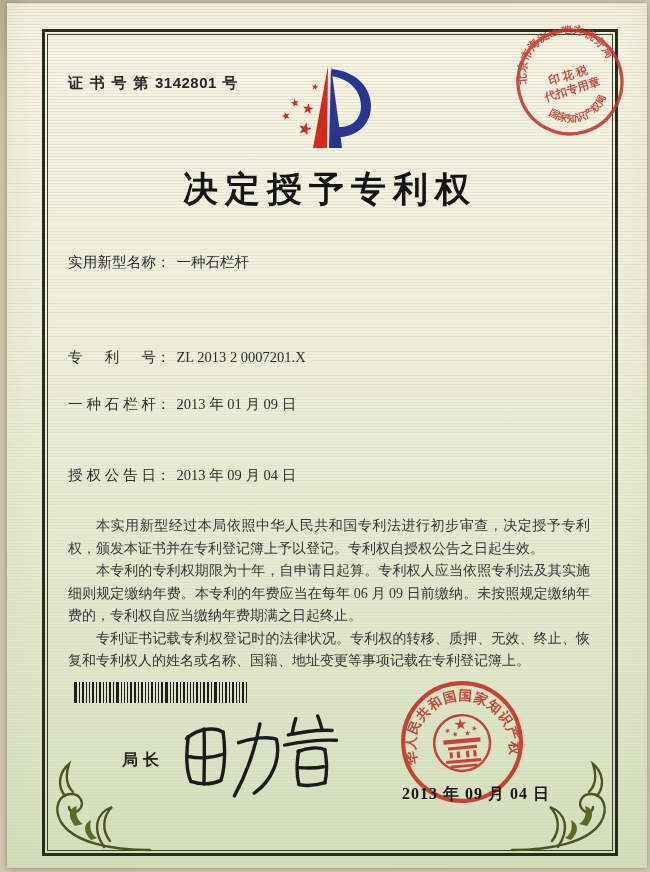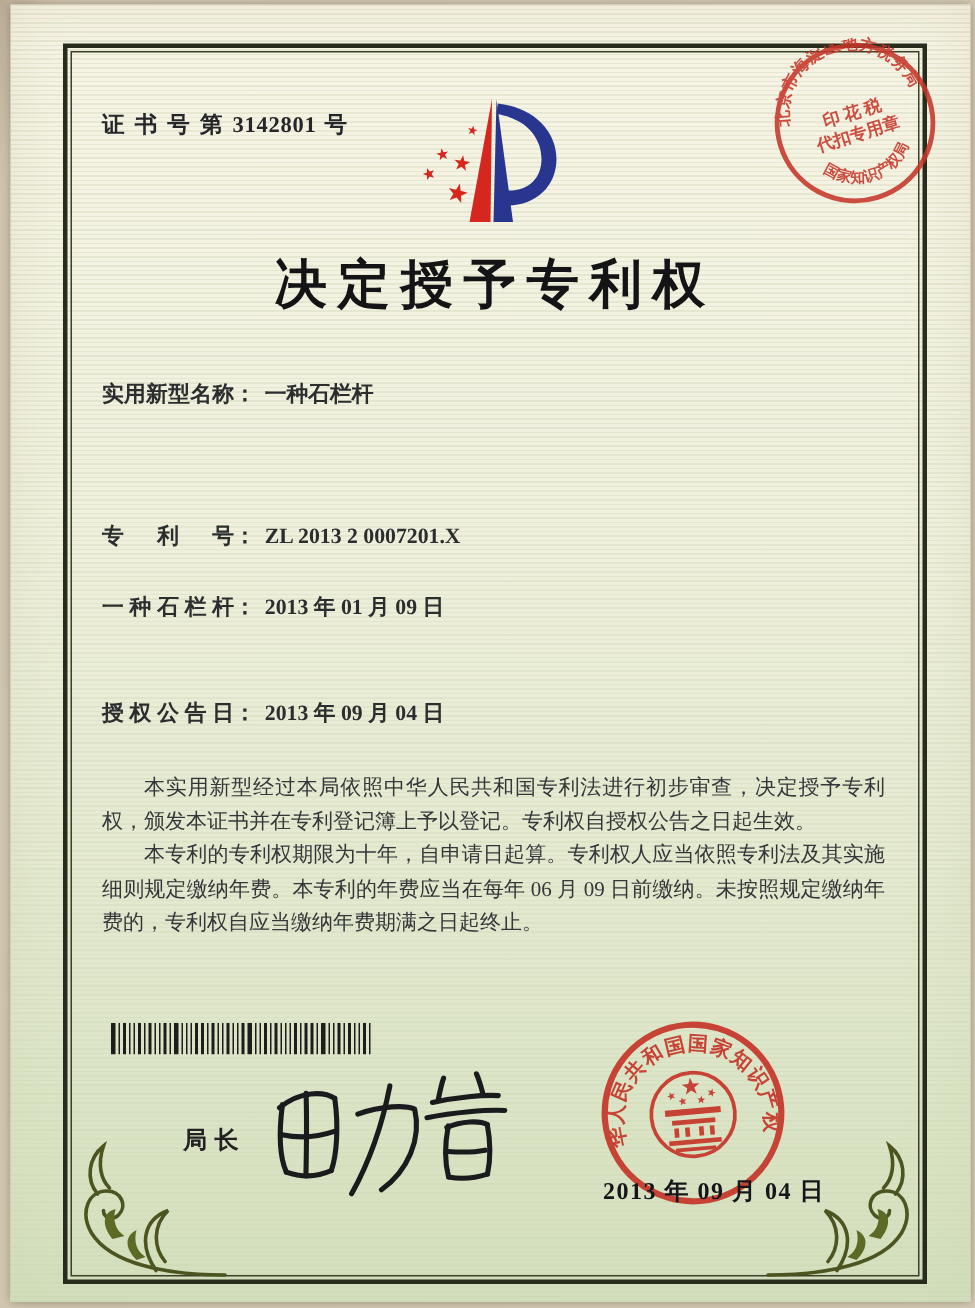--- a/index.html
+++ b/index.html
@@ -23,25 +23,25 @@
     pointer-events:none;
   }
   .frame {
     position:absolute; left:35px; top:26px; width:576px; height:827px;
     border:3px solid #272c1c;
   }
   .frame::after {
     content:""; position:absolute; inset:2px; border:1px solid #3a402a;
   }
   .cert-no { position:absolute; left:61px; top:71px; font-size:15px; color:#26262a; letter-spacing:1.5px; font-weight:600; }
-  .cert-no .num { letter-spacing:.5px; font-family:Liberation Serif, serif; }
+  .cert-no .num { letter-spacing:.5px; font-family:Liberation Sans, sans-serif; }
   .logo { position:absolute; left:245px; top:55px; width:130px; height:100px; }
   .title { position:absolute; left:35px; width:576px; top:163px; text-align:center;
            font-size:35px; letter-spacing:7px; color:#141416; font-weight:600; }
-  .field { position:absolute; left:61px; font-size:14.5px; color:#2b2d2f; font-weight:700; white-space:nowrap; }
+  .field { position:absolute; left:61px; font-size:14.5px; color:#2b2d2f; font-weight:400; white-space:nowrap; }
   .flabel { display:inline-block; width:88px; text-align:justify; text-align-last:justify; }
   .fcolon { margin-right:6px; }
   .f0{top:250px} .f1{top:297px} .f2{top:345px} .f3{top:392px} .f4{top:440px} .f5{top:463px}
   .paras { position:absolute; left:61px; top:512px; width:522px; font-size:14px;
            line-height:22.5px; color:#33363a; text-align:justify; }
   .paras p { text-indent:2em; }
   .barcode { position:absolute; left:67px; top:679px; width:190px; height:21px;
              overflow:hidden; white-space:nowrap; font-size:0; }
   .barcode i { display:inline-block; height:100%; background:#1d1d1d; margin-right:2px; }
   .director { position:absolute; left:115px; top:747px; font-size:16px; letter-spacing:5px; color:#222; font-weight:600; }
@@ -116,20 +116,21 @@
   <div class="field f3">
     <span class="flabel">一种石栏杆</span><span class="fcolon">：</span><span>2013 年 01 月 09 日</span>
   </div>
   <div class="field f5">
     <span class="flabel">授权公告日</span><span class="fcolon">：</span><span>2013 年 09 月 04 日</span>
   </div>
 
   <div class="paras">
     <p>本实用新型经过本局依照中华人民共和国专利法进行初步审查，决定授予专利权，颁发本证书并在专利登记簿上予以登记。专利权自授权公告之日起生效。</p>
     <p>本专利的专利权期限为十年，自申请日起算。专利权人应当依照专利法及其实施细则规定缴纳年费。本专利的年费应当在每年 06 月 09 日前缴纳。未按照规定缴纳年费的，专利权自应当缴纳年费期满之日起终止。</p>
+    <p>专利证书记载专利权登记时的法律状况。专利权的转移、质押、无效、终止、恢复和专利权人的姓名或名称、国籍、地址变更等事项记载在专利登记簿上。</p>
   </div>
 
   <div class="barcode"><i style="width: 3px;"></i><i style="width: 1px;"></i><i style="width: 2px;"></i><i style="width: 1px;"></i><i style="width: 1px;"></i><i style="width: 2px;"></i><i style="width: 1px;"></i><i style="width: 2px;"></i><i style="width: 1px;"></i><i style="width: 1px;"></i><i style="width: 2px;"></i><i style="width: 1px;"></i><i style="width: 3px;"></i><i style="width: 1px;"></i><i style="width: 1px;"></i><i style="width: 1px;"></i><i style="width: 2px;"></i><i style="width: 2px;"></i><i style="width: 1px;"></i><i style="width: 2px;"></i><i style="width: 1px;"></i><i style="width: 1px;"></i><i style="width: 2px;"></i><i style="width: 1px;"></i><i style="width: 1px;"></i><i style="width: 2px;"></i><i style="width: 3px;"></i><i style="width: 1px;"></i><i style="width: 1px;"></i><i style="width: 2px;"></i><i style="width: 1px;"></i><i style="width: 2px;"></i><i style="width: 1px;"></i><i style="width: 1px;"></i><i style="width: 1px;"></i><i style="width: 2px;"></i><i style="width: 1px;"></i><i style="width: 2px;"></i><i style="width: 2px;"></i><i style="width: 1px;"></i><i style="width: 3px;"></i><i style="width: 1px;"></i><i style="width: 1px;"></i><i style="width: 2px;"></i><i style="width: 1px;"></i><i style="width: 2px;"></i><i style="width: 1px;"></i><i style="width: 1px;"></i><i style="width: 2px;"></i><i style="width: 1px;"></i></div>
 
   <div class="director">局长</div>
   <svg class="signature" viewBox="0 0 168 95" aria-label="田力普">
     <g fill="none" stroke="#1a1b1d" stroke-width="3.4" stroke-linecap="round" stroke-linejoin="round">
       <path d="M14,26 C11,44 11,61 15,71"></path>
       <path d="M12,28 C26,17 42,18 49,23"></path>
       <path d="M49,23 C51,42 49,61 45,71"></path>

